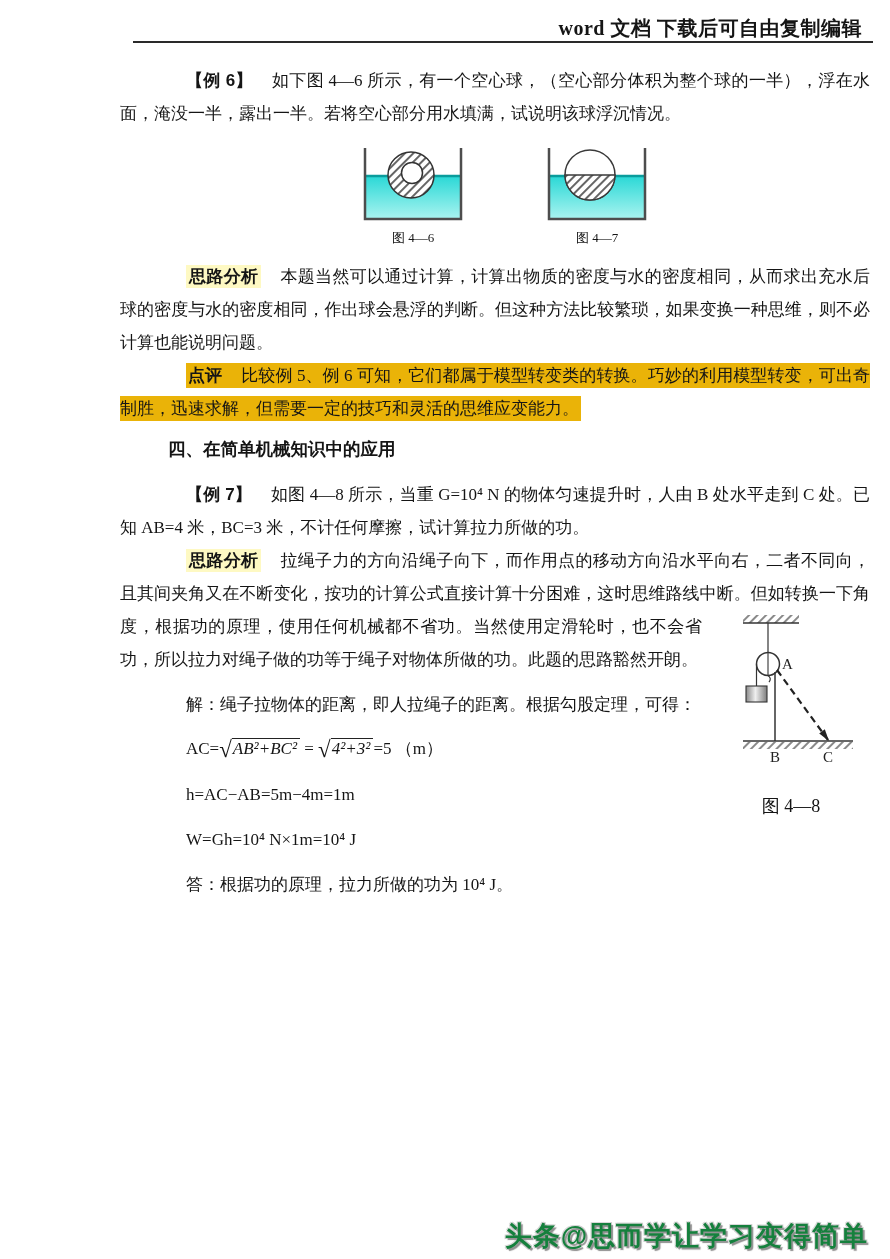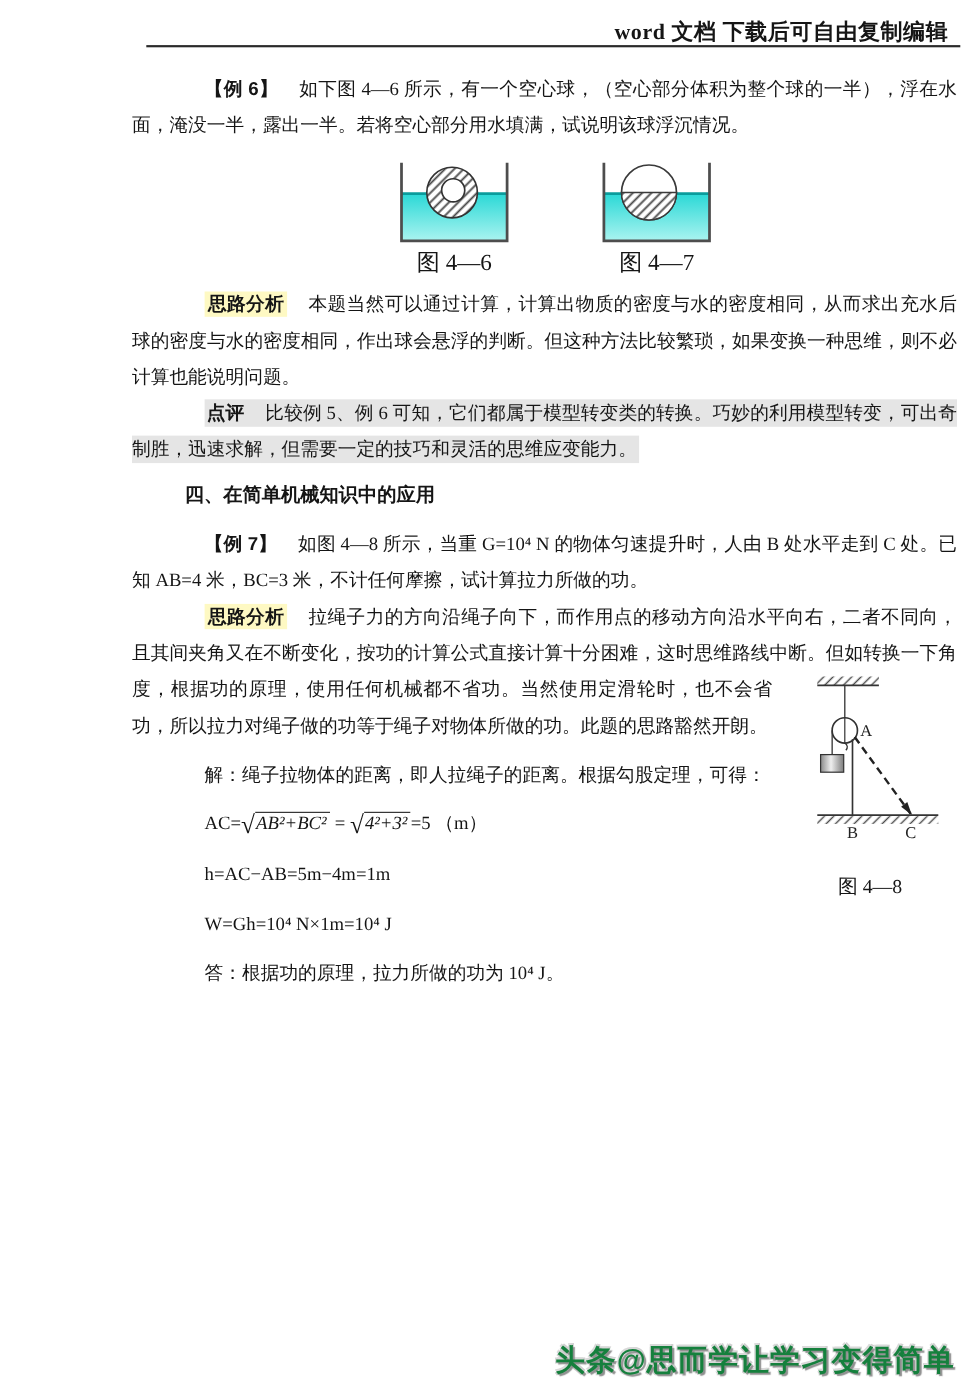--- a/index.html
+++ b/index.html
@@ -20,28 +20,28 @@
     font-size:17px; line-height:33px; text-align:justify;
   }
   .content p { margin:0; }
   .ind-lg { text-indent:66px; }
   .ind-sm { text-indent:34px; }
   .blabel {
     font-family:"Liberation Sans","DejaVu Sans",sans-serif;
     font-weight:bold; margin-right:19px;
   }
   .hl-label { background:#fef9c3; padding:2px 3px; }
-  .hl { background:#e5e5e5; padding:3px 2px; }
+  .hl { background:#eab308; padding:3px 2px; }
   .figrow {
     display:flex; justify-content:center; gap:74px;
     margin:15px 0 10px 20px; text-indent:0;
   }
   .figbox { text-align:center; }
   .figbox svg { display:block; margin:0 auto; }
-  .figcap { font-size:21px; line-height:24px; margin-top:3px; }
+  .figcap { font-size:13px; line-height:24px; margin-top:3px; }
   .sec-title {
     font-family:"Liberation Sans","DejaVu Sans",sans-serif;
     font-weight:bold; font-size:17.5px; margin-top:8px !important;
     text-indent:48px;
   }
   .m12 { margin-top:12px !important; }
   .m8  { margin-top:8px  !important; }
   .fig48wrap {
     float:right; width:154px; margin-left:12px; margin-right:2px;
     text-align:center; text-indent:0; line-height:22px;

